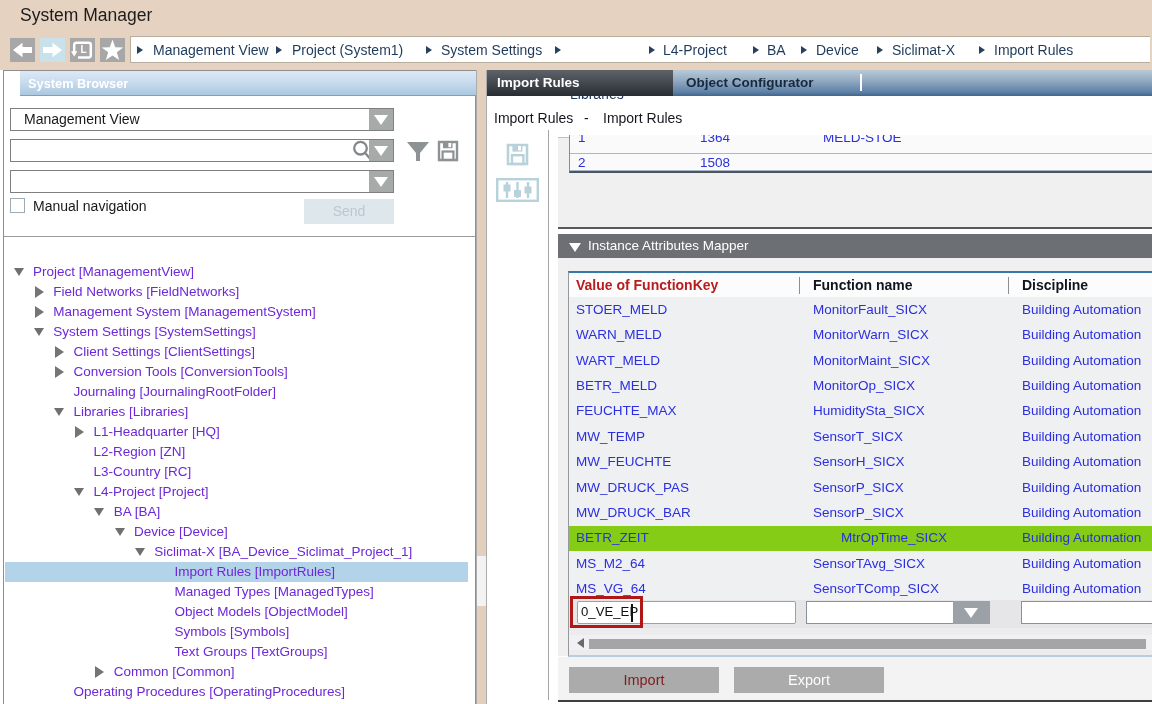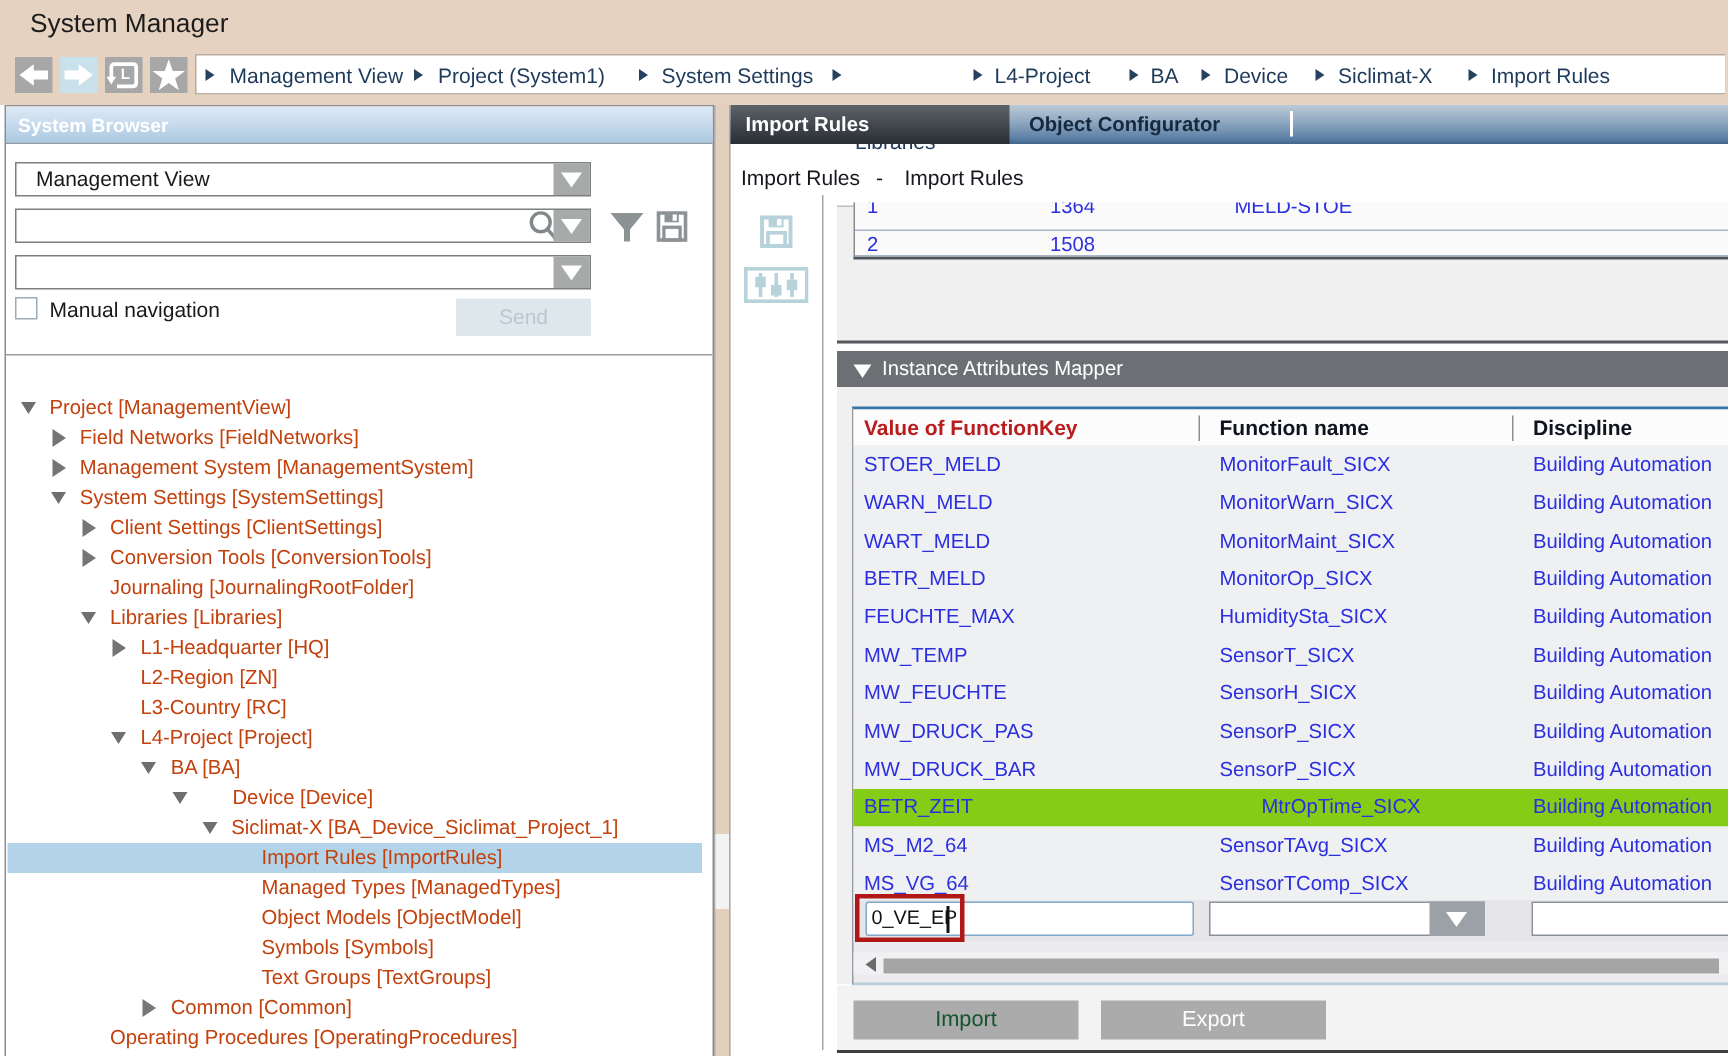--- a/index.html
+++ b/index.html
@@ -13,21 +13,21 @@
 .bc-tri { position:absolute; top:9px; width:0; height:0;
   border-left:6px solid #26415e; border-top:4px solid transparent; border-bottom:4px solid transparent; }
 .bc-item { position:absolute; top:0; line-height:27px; font-size:14px; color:#1d3a5a; white-space:nowrap; }
 
 .cbox { position:absolute; left:10px; width:384px; height:23px; background:#fff; border:1px solid #7f7f7f; }
 .cbox .txt { position:absolute; left:13px; top:0; line-height:21px; font-size:14px; color:#191919; white-space:nowrap; }
 .dbtn { position:absolute; right:0; top:0; width:24px; height:21px; background:#a6aaa8; }
 .dbtn:after { content:""; position:absolute; left:5px; top:6px; width:0; height:0;
   border-left:7px solid transparent; border-right:7px solid transparent; border-top:10px solid #fff; }
 
-.trow { position:absolute; height:20px; line-height:20px; font-size:13.5px; color:#c2410c; white-space:nowrap; }
+.trow { position:absolute; height:20px; line-height:20px; font-size:13.5px; color:#6d28d9; white-space:nowrap; }
 .tri-d { position:absolute; width:0; height:0;
   border-left:5.5px solid transparent; border-right:5.5px solid transparent; border-top:8px solid #6f6f6f; }
 .tri-r { position:absolute; width:0; height:0;
   border-top:6px solid transparent; border-bottom:6px solid transparent; border-left:9px solid #757575; }
 
 .blue { color:#2b2fdf; }
 .irow { position:absolute; left:569px; width:583px; font-size:13.5px; white-space:nowrap; }
 .irow span { position:absolute; white-space:nowrap; }
 </style>
 </head>
@@ -74,21 +74,21 @@
     <span class="bc-item" style="left:636px;">BA</span>
   <div class="bc-tri" style="left:670px;"></div>
     <span class="bc-item" style="left:685px;">Device</span>
   <div class="bc-tri" style="left:746px;"></div>
     <span class="bc-item" style="left:761px;">Siclimat-X</span>
   <div class="bc-tri" style="left:848px;"></div>
     <span class="bc-item" style="left:863px;">Import Rules</span>
 </div>
 
 <div class="abs" style="left:3px; top:70px; width:473px; height:640px; background:#fff; border:1px solid #8e8e8e;"></div>
-<div class="abs" style="left:4px; top:71px; width:471px; height:25px; background:linear-gradient(180deg,#dcE9f5 0%,#c9dcee 45%,#aac8e0 100%); border-bottom:1px solid #8e9ca8;">
+<div class="abs" style="left:20px; top:71px; width:471px; height:25px; background:linear-gradient(180deg,#dcE9f5 0%,#c9dcee 45%,#aac8e0 100%); border-bottom:1px solid #8e9ca8;">
   <span style="position:absolute; left:8px; top:5px; font-size:12.8px; font-weight:bold; color:#fff;">System Browser</span>
 </div>
 
 <div class="cbox" style="top:108px;">
     <span class="txt">Management View</span>
     <div class="dbtn"></div>
   </div>
 <div class="cbox" style="top:139px;">
   <svg class="abs" style="left:338px; top:0px;" width="28" height="22">
       <circle cx="11.5" cy="8.2" r="6.3" fill="none" stroke="#82898c" stroke-width="2.3"></circle>
@@ -134,21 +134,21 @@
     <div class="trow" style="left:73.4px; top:402px;">Libraries [Libraries]</div>
     <div class="tri-r" style="left:75.1px; top:426px;"></div>
     <div class="trow" style="left:93.6px; top:422px;">L1-Headquarter [HQ]</div>
     <div class="trow" style="left:93.6px; top:442px;">L2-Region [ZN]</div>
     <div class="trow" style="left:93.6px; top:462px;">L3-Country [RC]</div>
     <div class="tri-d" style="left:74.1px; top:488px;"></div>
     <div class="trow" style="left:93.6px; top:482px;">L4-Project [Project]</div>
     <div class="tri-d" style="left:94.3px; top:508px;"></div>
     <div class="trow" style="left:113.8px; top:502px;">BA [BA]</div>
     <div class="tri-d" style="left:114.5px; top:528px;"></div>
-    <div class="trow" style="left:134px; top:522px;margin-left:21px;">Device [Device]</div>
+    <div class="trow" style="left:134px; top:522px;">Device [Device]</div>
     <div class="tri-d" style="left:134.7px; top:548px;"></div>
     <div class="trow" style="left:154.2px; top:542px;">Siclimat-X [BA_Device_Siclimat_Project_1]</div>
     <div class="abs" style="left:5px; top:562px; width:463px; height:20px; background:#b2d3e8;"></div>
     <div class="trow" style="left:174.4px; top:562px;">Import Rules [ImportRules]</div>
     <div class="trow" style="left:174.4px; top:582px;">Managed Types [ManagedTypes]</div>
     <div class="trow" style="left:174.4px; top:602px;">Object Models [ObjectModel]</div>
     <div class="trow" style="left:174.4px; top:622px;">Symbols [Symbols]</div>
     <div class="trow" style="left:174.4px; top:642px;">Text Groups [TextGroups]</div>
     <div class="tri-r" style="left:95.3px; top:666px;"></div>
     <div class="trow" style="left:113.8px; top:662px;">Common [Common]</div>
@@ -285,16 +285,16 @@
   <div style="position:absolute; left:11px; top:7px; width:0; height:0; border-left:7px solid transparent; border-right:7px solid transparent; border-top:10px solid #fff;"></div>
 </div>
 <div class="abs" style="left:1021px; top:601px; width:135px; height:23px; background:#fff; border:1px solid #8a9098;"></div>
 
 <div class="abs" style="left:569px; top:635px; width:583px; height:15px; background:#f1f1f3;"></div>
 <div class="abs" style="left:577px; top:638px; width:0; height:0; border-top:5px solid transparent; border-bottom:5px solid transparent; border-right:7px solid #6a6a6a;"></div>
 <div class="abs" style="left:589px; top:639px; width:557px; height:10px; background:#a5a5a5;"></div>
 
 <div class="abs" style="left:558px; top:657px; width:594px; height:43px; background:#f3f3f4;"></div>
 
-<div class="abs" style="left:569px; top:667px; width:150px; height:26px; background:#ababab; text-align:center; line-height:26px; font-size:14.5px; color:#14532d;">Import</div>
+<div class="abs" style="left:569px; top:667px; width:150px; height:26px; background:#ababab; text-align:center; line-height:26px; font-size:14.5px; color:#7f1d1d;">Import</div>
 <div class="abs" style="left:734px; top:667px; width:150px; height:26px; background:#ababab; text-align:center; line-height:26px; font-size:14.5px; color:#fdfdfd;">Export</div>
 
 <div class="abs" style="left:558px; top:700px; width:594px; height:2px; background:#3c4043;"></div>
 
 </body></html>

